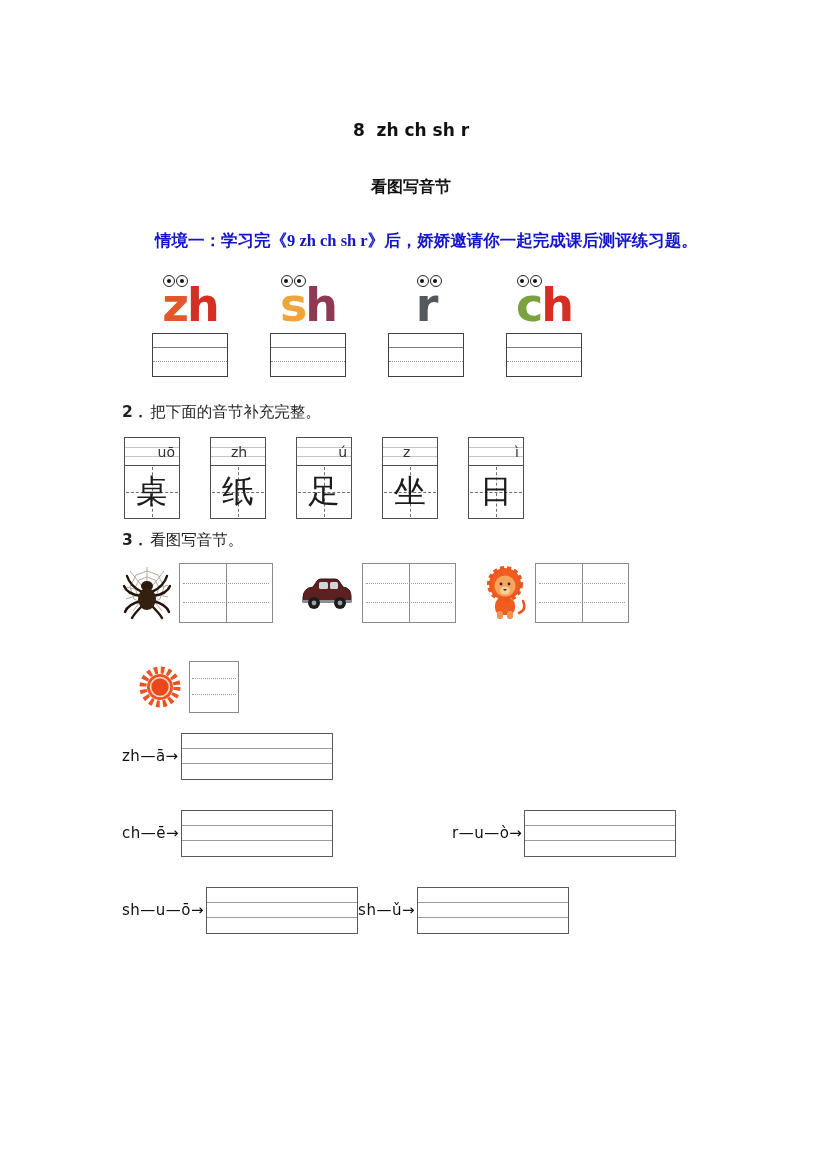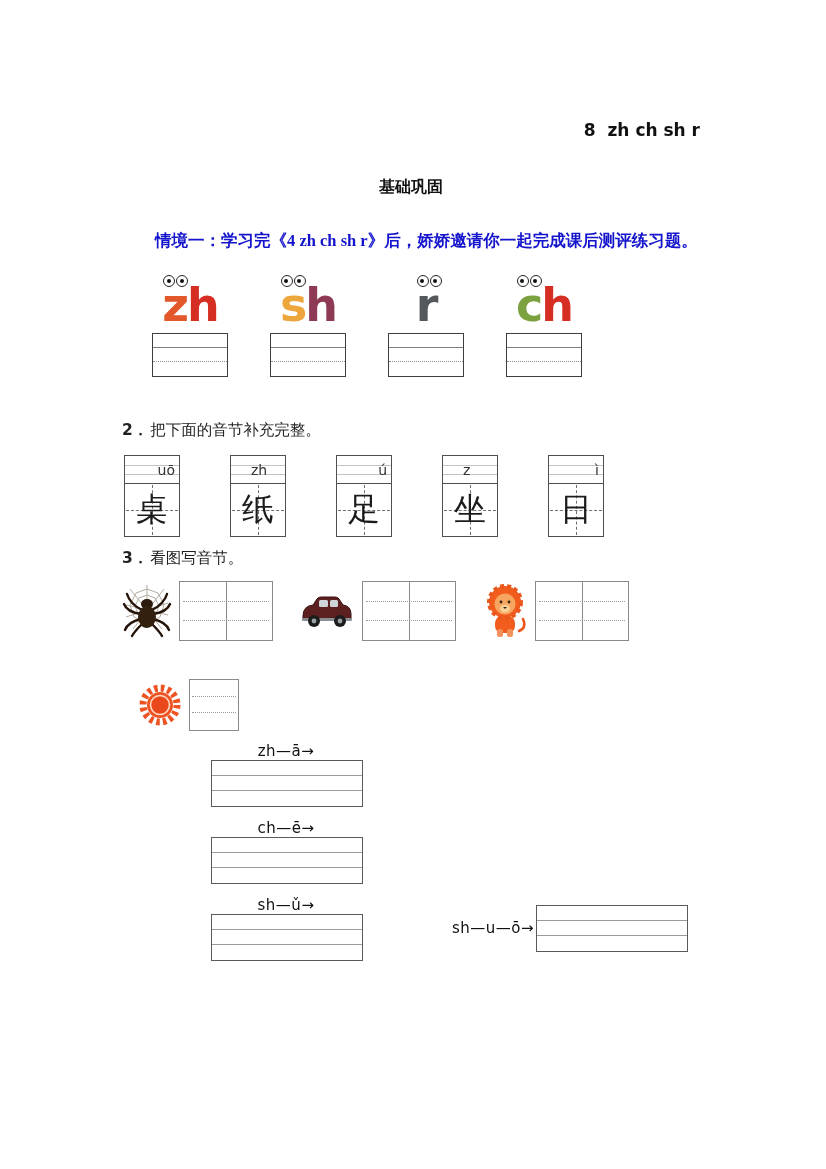--- a/index.html
+++ b/index.html
@@ -1,49 +1,49 @@
 <!DOCTYPE html>
 <html><head>
 <meta charset="utf-8">
 <style>
   html,body{margin:0;padding:0;background:#ffffff;}
   body{width:826px;height:1169px;overflow:hidden;position:relative;
        font-family:"Liberation Serif",serif;color:#1f1f1f;}
   .page{position:absolute;inset:0;background:#fff;padding:120px 126px 0 122px;box-sizing:border-box;}
 
   
-  .title{margin:0;text-align:right;font:bold 17px "DejaVu Sans",sans-serif;color:#111;white-space:pre-wrap;}
+  .title{margin:0;text-align:center;font:bold 17px "DejaVu Sans",sans-serif;color:#111;white-space:pre-wrap;}
   .subtitle{margin:37px 0 0 0;text-align:center;font:bold 16px "DejaVu Sans",sans-serif;color:#111;}
   .scenario{margin:28px 0 0 0;width:578px;font-weight:bold;font-size:16.5px;line-height:30px;
             text-indent:2em;text-align:justify;font-family:"Liberation Serif",serif;}
   .sec-head{margin:13px 0 0 0;font:bold 16.5px "DejaVu Sans",sans-serif;color:#111;}
 
   .q-line{margin:0;font-size:15.5px;line-height:22px;}
   .q-num{font:bold 15.5px "DejaVu Sans",sans-serif;margin-right:2px;}
   .q1-line{margin-top:11px;}
-  .q2-line{margin-top:42px;}
+  .q2-line{margin-top:24px;}
   .q3-line{margin-top:10px;}
   .q4-line{margin-top:42px;}
 
   
   .letter-row{display:flex;margin:14px 0 0 30px;gap:42px;}
   .letter-col{width:76px;display:flex;flex-direction:column;align-items:center;}
   .letter-figure{height:58px;display:flex;align-items:flex-end;justify-content:center;}
   .lp{position:relative;font:bold 46px/0.95 "DejaVu Sans",sans-serif;letter-spacing:-2px;}
   .eyes{position:absolute;top:-9px;left:1px;display:flex;gap:1px;}
   .eye{width:10px;height:10px;background:#fff;border:1.3px solid #222;border-radius:50%;position:relative;display:inline-block;}
   .eye i{position:absolute;left:2.4px;top:2.8px;width:4px;height:4px;background:#111;border-radius:50%;}
 
   
   .wb4{position:relative;width:74px;height:42px;border:1.6px solid #3f3f3f;background:#fff;margin-top:5px;}
   .wb4 .gl1{position:absolute;left:0;right:0;top:13px;border-top:1px solid #7d7d7d;}
   .wb4 .gl2{position:absolute;left:0;right:0;top:27px;border-top:1px dotted #8d8d8d;}
 
   
-  .syll-row{display:flex;margin:14px 0 0 2px;gap:50px;}
+  .syll-row{display:flex;margin:14px 0 0 2px;gap:30px;}
   .syll-box{width:54px;border:1.5px solid #4f4f4f;background:#fff;}
   .pin-grid{position:relative;height:27px;border-bottom:1.4px solid #4f4f4f;}
   .pin-grid .pl1{position:absolute;left:0;right:0;top:9px;border-top:1px solid #c4c4c4;}
   .pin-grid .pl2{position:absolute;left:0;right:0;top:18px;border-top:1px solid #c4c4c4;}
   .pin-text{position:absolute;bottom:5px;font:14px "DejaVu Sans",sans-serif;color:#333;}
   .pin-left{left:20px;} .pin-right{right:4px;}
   .char-cell{position:relative;height:52px;}
   .char-cell .dh{position:absolute;left:1px;right:1px;top:50%;border-top:1.2px dashed #6f6f6f;}
   .char-cell .dv{position:absolute;top:1px;bottom:1px;left:50%;border-left:1.2px dashed #6f6f6f;}
   .hanzi{position:absolute;inset:0;display:flex;align-items:center;justify-content:center;
@@ -59,34 +59,34 @@
   .wb2 .dl2{position:absolute;left:3px;right:3px;top:38px;border-top:1.5px dotted #9a9a9a;}
   .sun-row{margin:38px 0 0 16px;}
   .wb1{position:relative;width:48px;height:50px;border:1.2px solid #8a8a8a;background:#fff;}
   .wb1 .dl1{position:absolute;left:2px;right:2px;top:16px;border-top:1.5px dotted #9a9a9a;}
   .wb1 .dl2{position:absolute;left:2px;right:2px;top:32px;border-top:1.5px dotted #9a9a9a;}
 
   
   .blend-wrap{margin-top:20px;}
   .blend-row{display:flex;align-items:center;margin-bottom:31px;height:46px;}
   .blend-group{display:flex;align-items:center;}
-  .blend-group.g-left{width:330px;flex-direction:column;}
+  .blend-group.g-left{width:330px;}
   .blend-label{font:15px "DejaVu Sans",sans-serif;color:#111;letter-spacing:0.5px;margin-right:2px;}
   .g-left .blend-label{min-width:56px;}
   .wb4w{position:relative;width:150px;height:45px;border:1.4px solid #5a5a5a;background:#fff;}
   .wb4w .gl1{position:absolute;left:0;right:0;top:14px;border-top:1px solid #9b9b9b;}
   .wb4w .gl2{position:absolute;left:0;right:0;top:29px;border-top:1px solid #9b9b9b;}
 </style>
 </head>
 <body>
 
 <div class="page">
   <h1 class="title">8  zh ch sh r</h1>
-  <h2 class="subtitle">基础巩固</h2>
-  <p class="scenario" id="scenarioText" style="color: rgb(20, 20, 204);">情境一：学习完《4 zh ch sh r》后，娇娇邀请你一起完成课后测评练习题。</p>
+  <h2 class="subtitle">看图写音节</h2>
+  <p class="scenario" id="scenarioText" style="color: rgb(20, 20, 204);">情境一：学习完《9 zh ch sh r》后，娇娇邀请你一起完成课后测评练习题。</p>
 
   <div class="letter-row" id="letterRow">
       <div class="letter-col">
         <div class="letter-figure">
           <span class="lp" style="color: rgb(227, 88, 42);">z<span class="eyes">
               <span class="eye">
                 <i></i>
               </span>
               <span class="eye">
                 <i></i>
@@ -315,31 +315,38 @@
         </div>
       </div>
       <div class="blend-row">
         <div class="blend-group g-left">
           <span class="blend-label">ch—ē→</span>
           <div class="wb4w">
             <div class="gl1"></div>
             <div class="gl2"></div>
           </div>
         </div>
+        <div class="blend-group g-right">
+          <span class="blend-label">r—u—ò→</span>
+          <div class="wb4w">
+            <div class="gl1"></div>
+            <div class="gl2"></div>
+          </div>
+        </div>
       </div>
       <div class="blend-row">
+        <div class="blend-group g-right">
+          <span class="blend-label">sh—u—ō→</span>
+          <div class="wb4w">
+            <div class="gl1"></div>
+            <div class="gl2"></div>
+          </div>
+        </div>
         <div class="blend-group g-left">
           <span class="blend-label">sh—ǔ→</span>
           <div class="wb4w">
             <div class="gl1"></div>
             <div class="gl2"></div>
           </div>
         </div>
-        <div class="blend-group g-right">
-          <span class="blend-label">sh—u—ō→</span>
-          <div class="wb4w">
-            <div class="gl1"></div>
-            <div class="gl2"></div>
-          </div>
-        </div>
       </div>
     </div>
 </div>
 
 </body></html>

